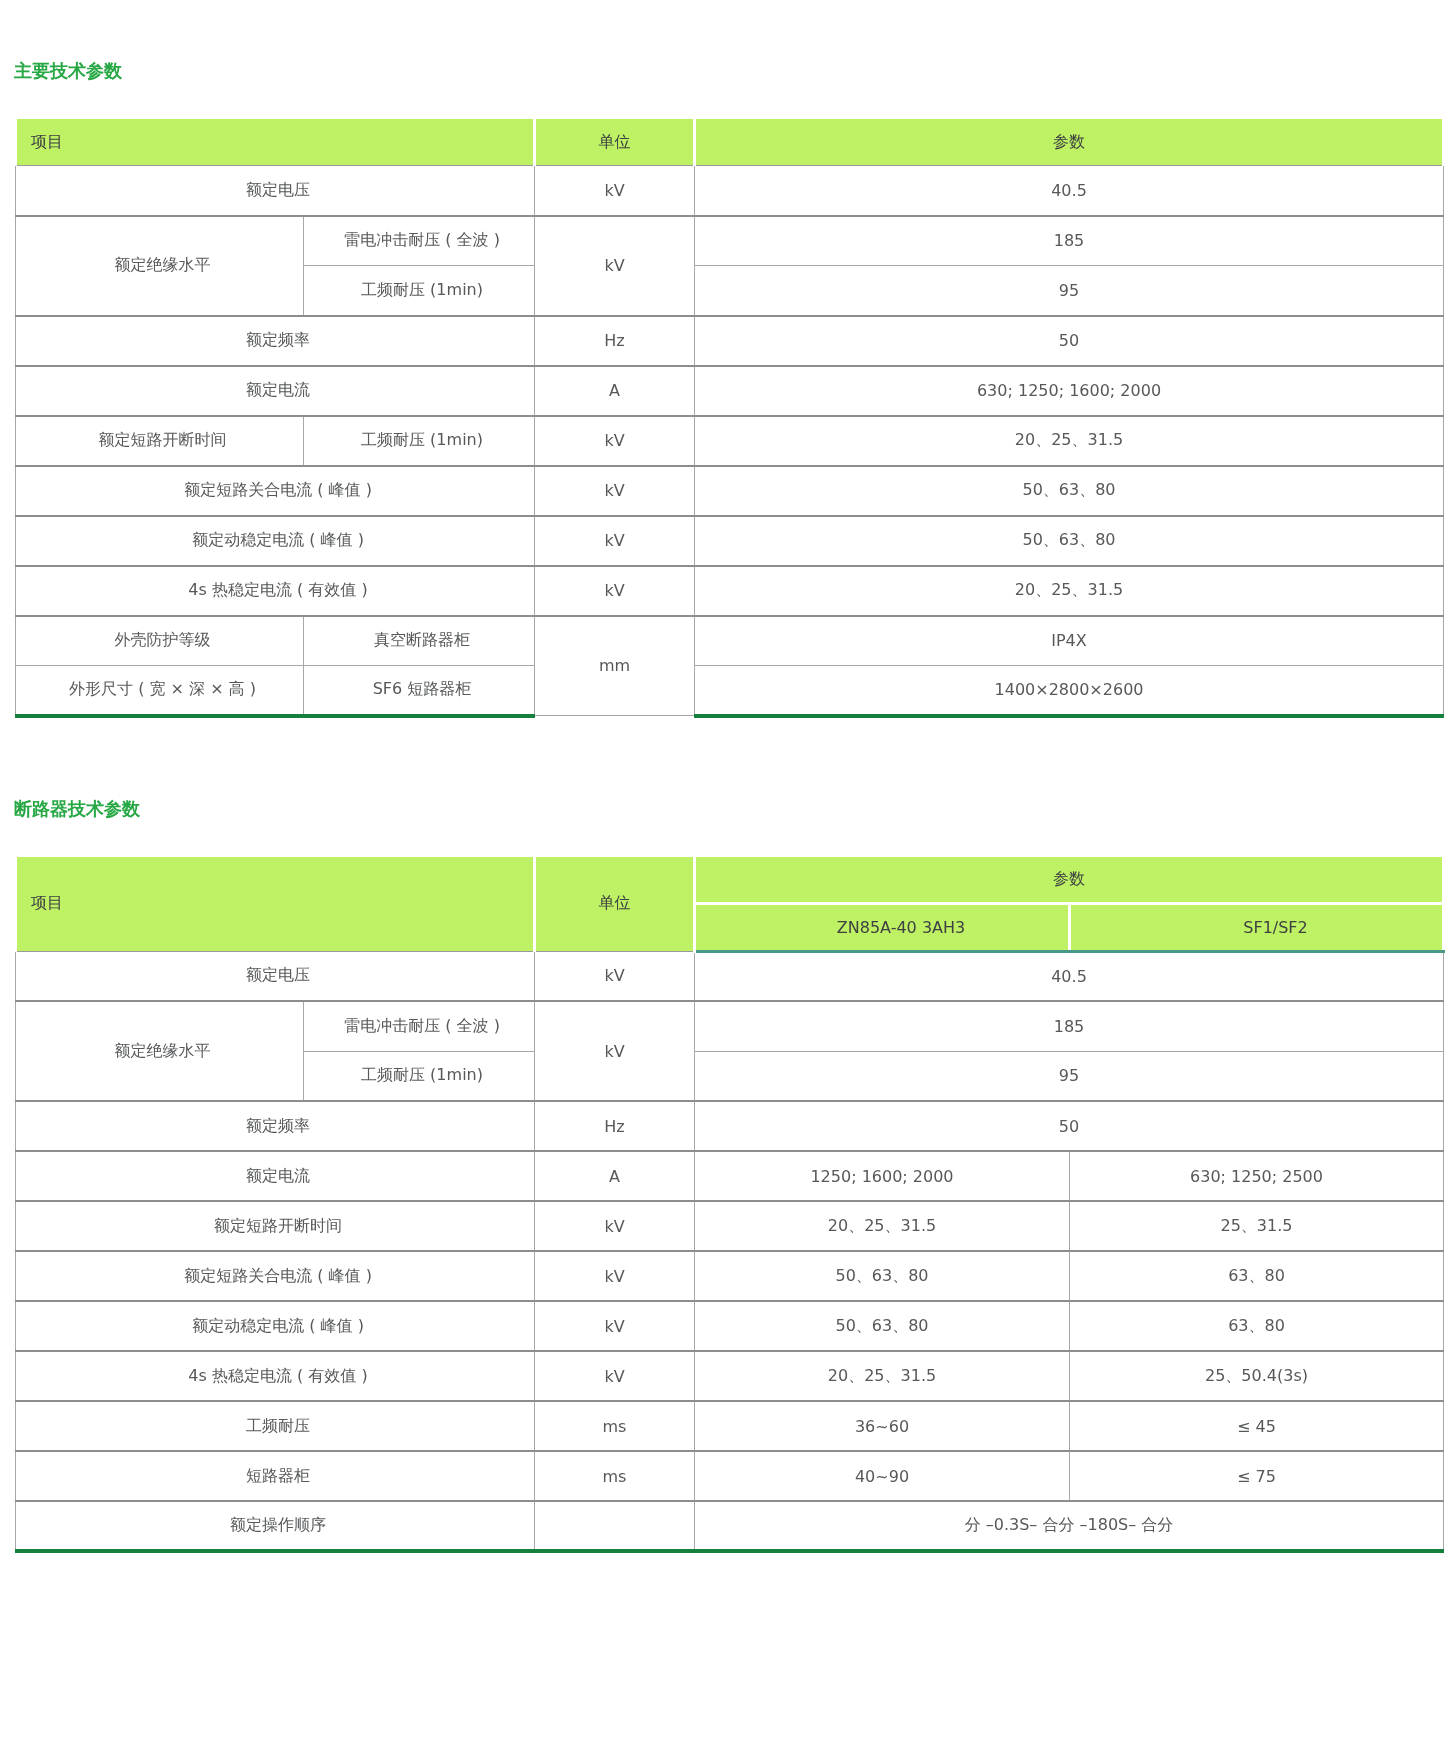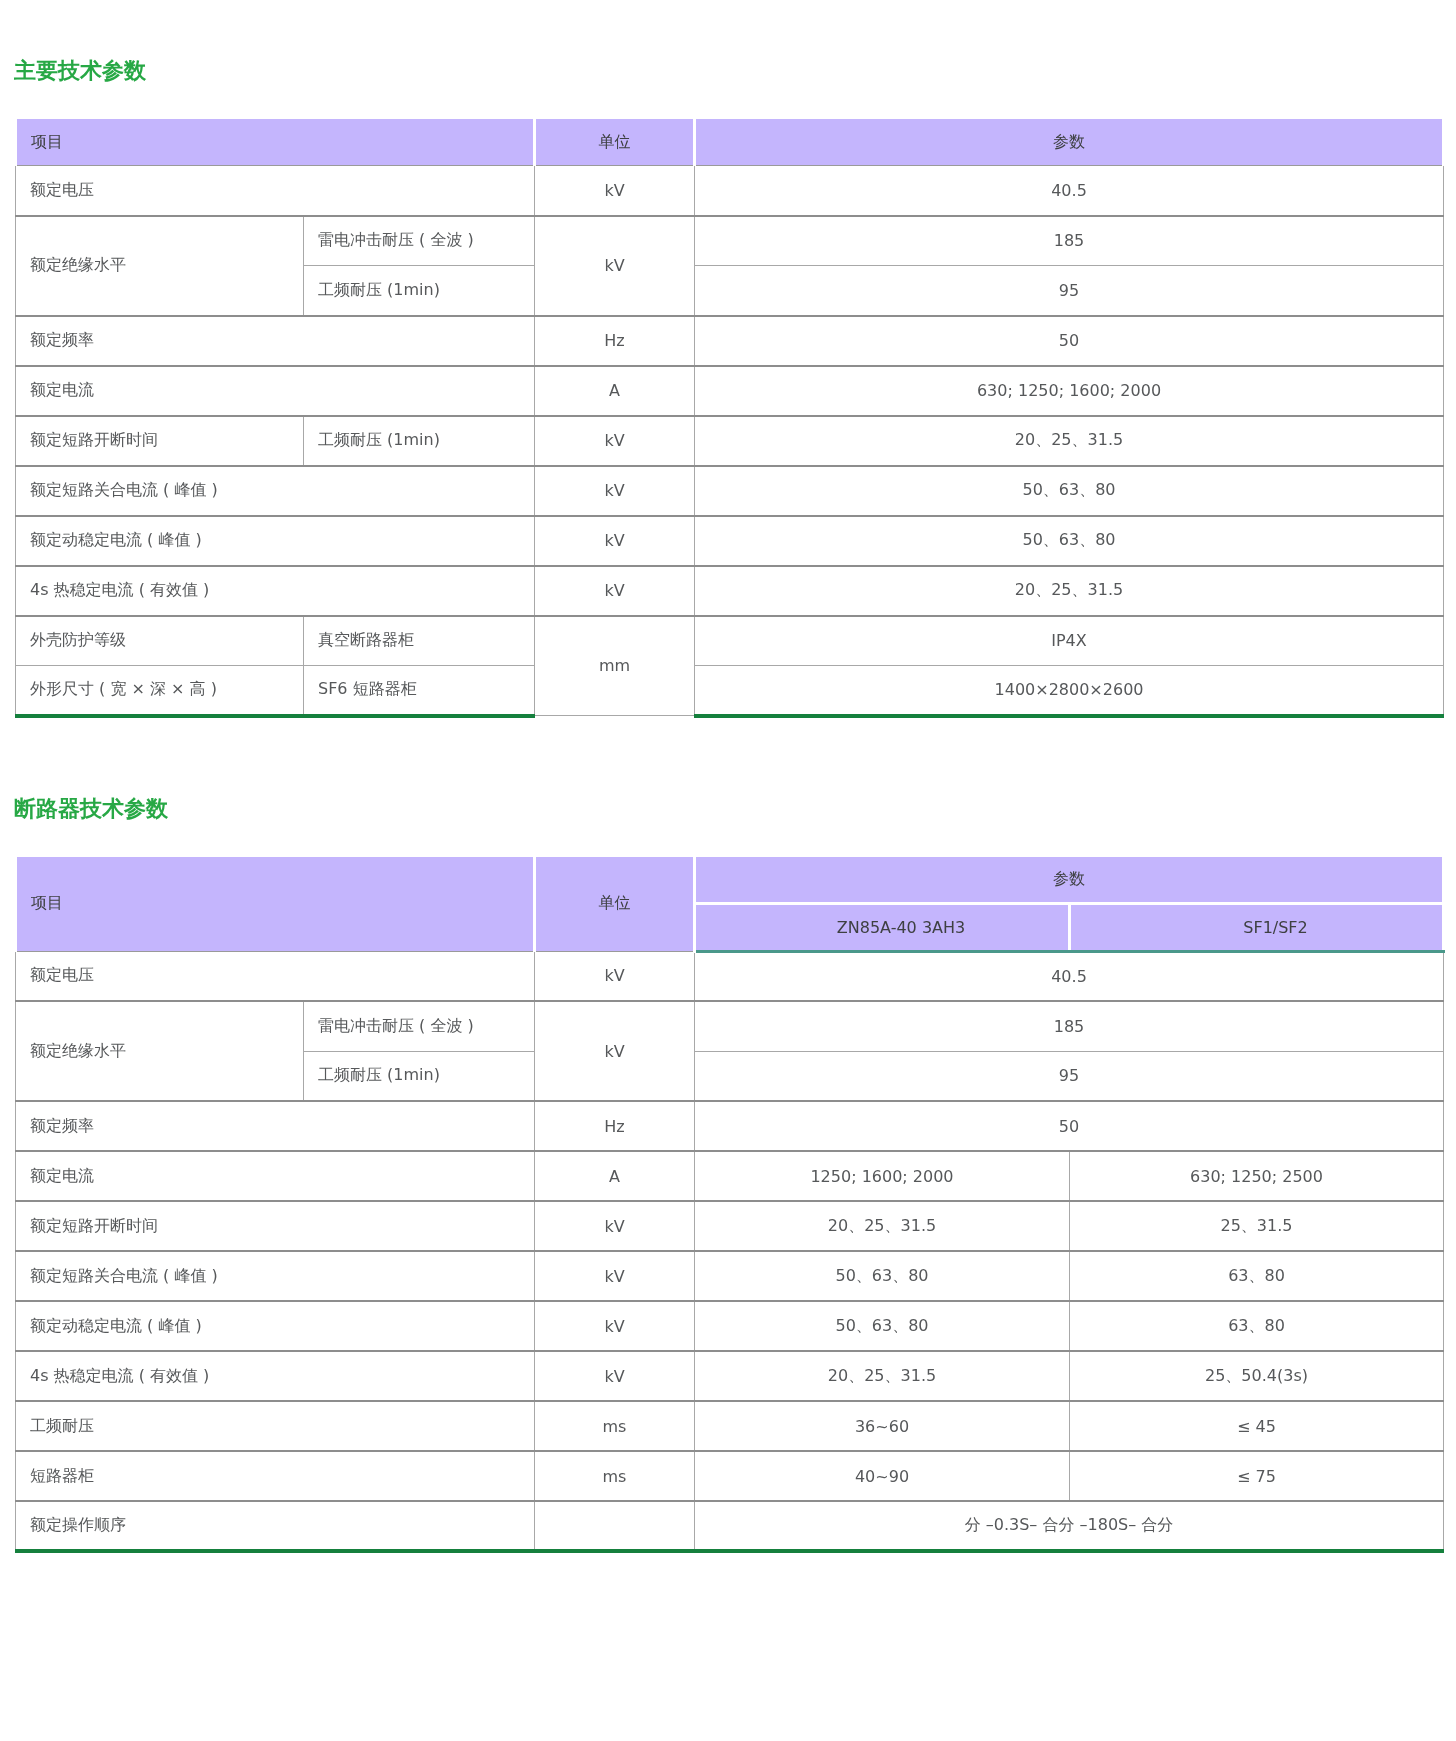--- a/index.html
+++ b/index.html
@@ -8,35 +8,35 @@
     font-family: "DejaVu Sans", "Liberation Sans", sans-serif;
     color: #4e4f51;
   }
   .page {
     width: 1456px;
     min-height: 1741px;
     padding: 56px 14px 80px 14px;
     background: #ffffff;
   }
   .section-title {
-    font-size: 22px;
+    font-size: 18px;
     line-height: 30px;
     font-weight: 700;
     color: #27a845;
     margin: 0;
   }
   .section-2 { margin-top: 76px; }
   table.t {
     border-collapse: collapse;
     table-layout: fixed;
     width: 1428px;
     margin-top: 30px;
   }
   table.t th {
-    background: #c4b5fd;
+    background: #bef264;
     font-weight: 400;
     font-size: 16px;
     color: #3e4042;
     height: 48px;
     text-align: center;
     border: 3px solid #ffffff;
     border-bottom: 1px solid #9a9a9a;
     padding: 0 6px;
   }
   table.t th.th-item {
@@ -47,21 +47,21 @@
     font-size: 16px;
     color: #56585a;
     height: 50px;
     border: 1px solid #a8a8a8;
     text-align: center;
     vertical-align: middle;
     padding: 0 6px;
     background: #ffffff;
   }
   table.t td.lbl {
-    text-align: left;
+    text-align: center;
     padding: 0 8px 0 14px;
   }
   tr.maj > td { border-top: 2px solid #8d8d8d; }
   tr.lastrow > td { border-bottom: 4px solid #15803d; }
   table.t2 th.th-param { border-bottom: 3px solid #ffffff; }
   table.t2 th.th-model { border-bottom: 3px solid #4a988a; padding-left: 44px; }
 </style>
 </head>
 <body>
 

